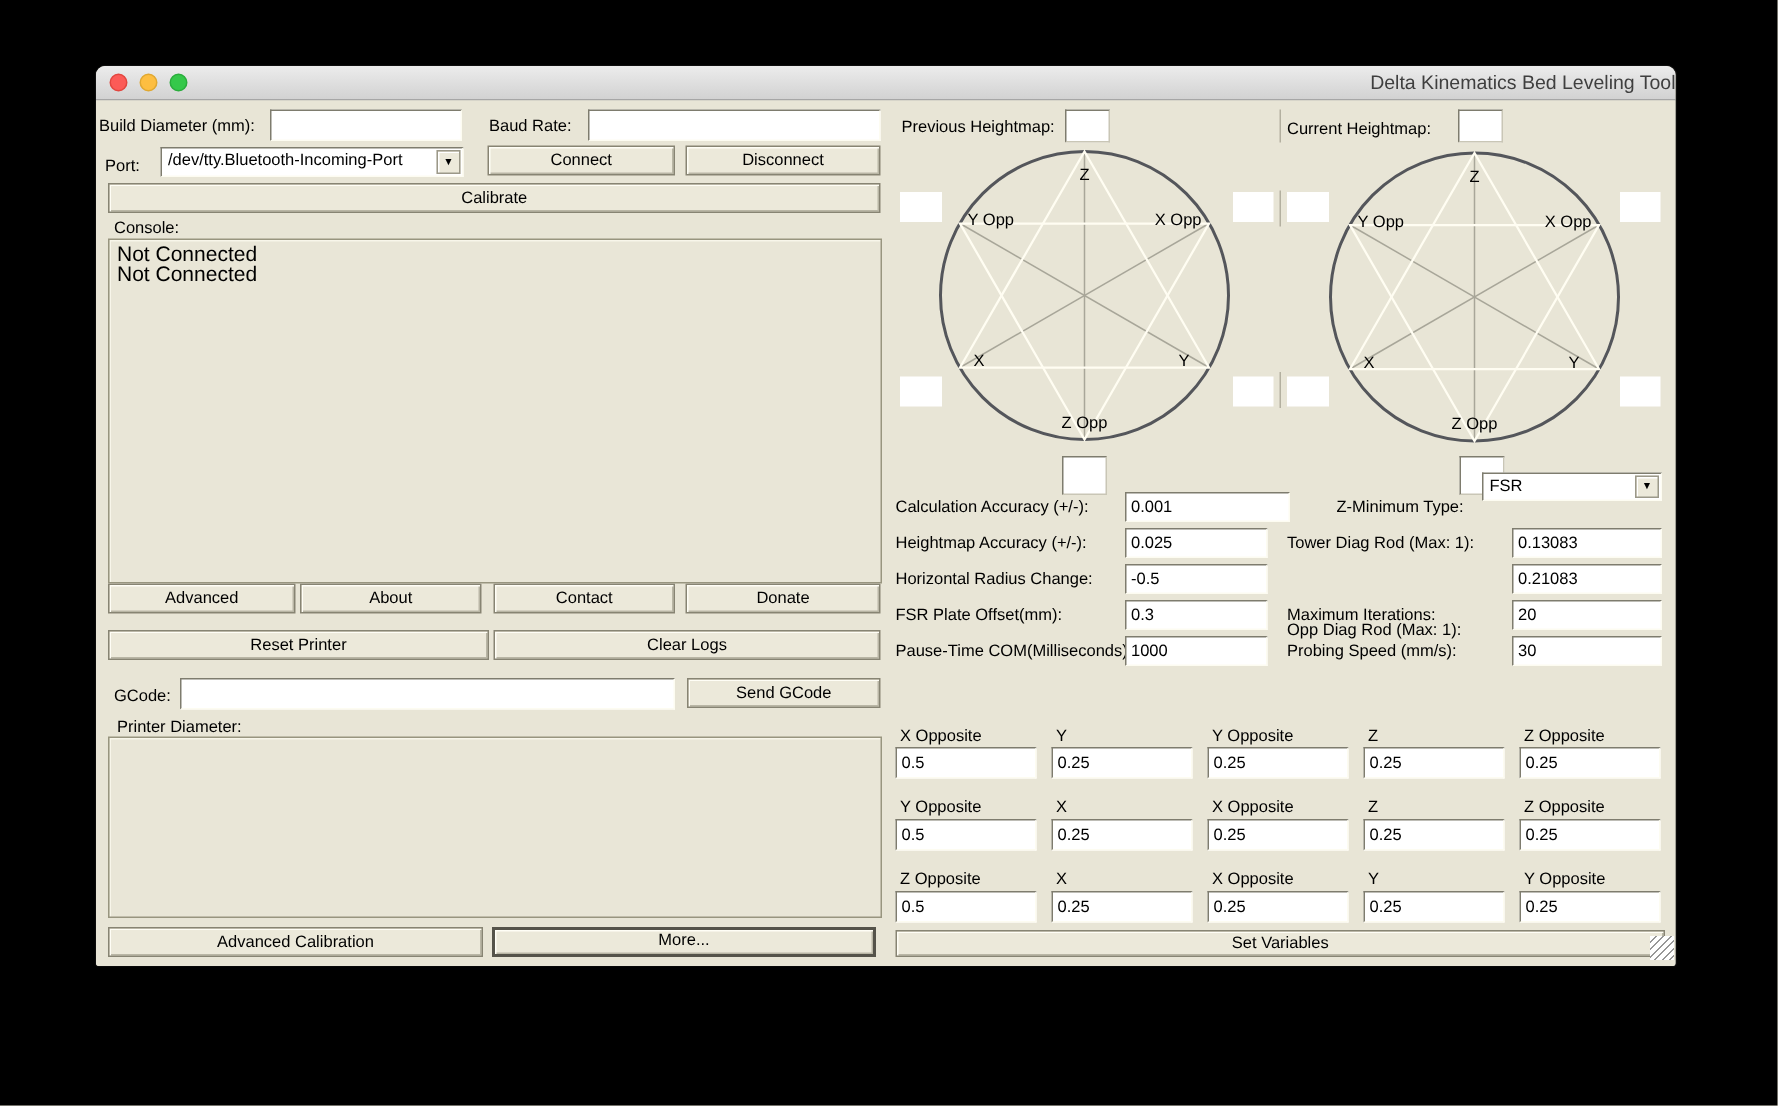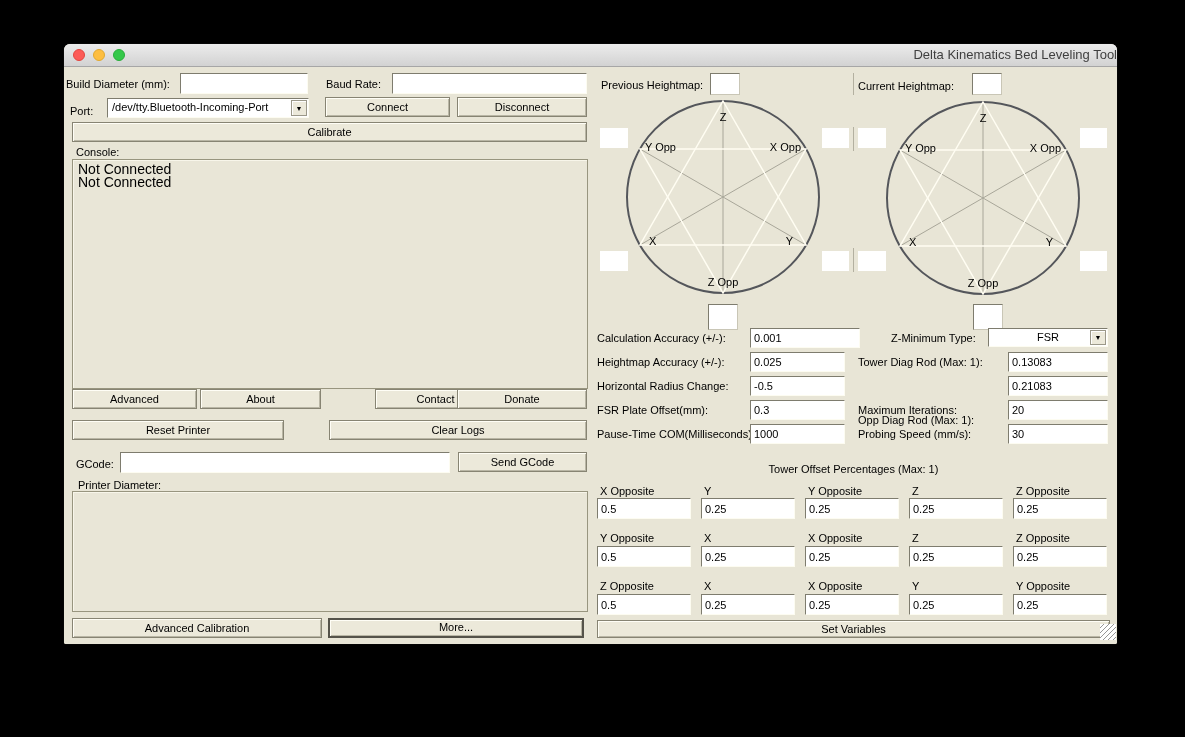--- a/index.html
+++ b/index.html
@@ -101,23 +101,23 @@
     <span class="lbl" style="left:12px;top:79px;">Console:</span>
     <div class="etchpane" style="left:8px;top:92px;width:516px;height:230px;">
       <div class="console-body">
         <span class="console-line">Not Connected</span>
         <span class="console-line">Not Connected</span>
       </div>
     </div>
 
     <div class="btn" style="left:8px;top:322px;width:125px;">Advanced</div>
     <div class="btn" style="left:136px;top:322px;width:121px;">About</div>
-    <div class="btn" style="left:265px;top:322px;width:121px;margin-left:46px;">Contact</div>
+    <div class="btn" style="left:265px;top:322px;width:121px;">Contact</div>
     <div class="btn" style="left:393px;top:322px;width:130px;">Donate</div>
-    <div class="btn" style="left:8px;top:353px;width:212px;">Reset Printer</div>
+    <div class="btn" style="left:8px;top:353px;width:254px;">Reset Printer</div>
     <div class="btn" style="left:265px;top:353px;width:258px;">Clear Logs</div>
 
     <span class="lbl" style="left:12px;top:391px;">GCode:</span>
     <input class="txt" style="left: 56px; top: 385px; width: 330px;" value="">
     <div class="btn" style="left:394px;top:385px;width:129px;">Send GCode</div>
 
     <span class="lbl" style="left:14px;top:412px;">Printer Diameter:</span>
     <div class="etchpane" style="left:8px;top:424px;width:516px;height:121px;"></div>
 
     <div class="btn" style="left:8px;top:551px;width:250px;">Advanced Calibration</div>
@@ -181,34 +181,33 @@
     <span class="lbl" style="left:533px;top:289px;">Heightmap Accuracy (+/-):</span>
     <input class="txt" style="left: 686px; top: 285px; width: 95px; height: 20px;" value="0.025">
     <span class="lbl" style="left:533px;top:313px;">Horizontal Radius Change:</span>
     <input class="txt" style="left: 686px; top: 309px; width: 95px; height: 20px;" value="-0.5">
     <span class="lbl" style="left:533px;top:337px;">FSR Plate Offset(mm):</span>
     <input class="txt" style="left: 686px; top: 333px; width: 95px; height: 20px;" value="0.3">
     <span class="lbl" style="left:533px;top:361px;">Pause-Time COM(Milliseconds):</span>
     <input class="txt" style="left: 686px; top: 357px; width: 95px; height: 20px;" value="1000">
 
     <span class="lbl" style="left:794px;top:265px;margin-left:33px;">Z-Minimum Type:</span>
-    <div class="dd" style="left:924px;top:261px;width:120px;height:19px;text-align:center;">
+    <div class="dd" style="left:924px;top:248px;width:120px;height:19px;">
       <span class="val">FSR</span>
       <span class="arrow">▼</span>
     </div>
     <span class="lbl" style="left:794px;top:289px;">Tower Diag Rod (Max: 1):</span>
     <input class="txt" style="left: 944px; top: 285px; width: 100px; height: 20px;" value="0.13083">
     <span class="lbl" style="left:794px;top:313px;margin-top:34px;">Opp Diag Rod (Max: 1):</span>
     <input class="txt" style="left: 944px; top: 309px; width: 100px; height: 20px;" value="0.21083">
     <span class="lbl" style="left:794px;top:337px;">Maximum Iterations:</span>
     <input class="txt" style="left: 944px; top: 333px; width: 100px; height: 20px;" value="20">
     <span class="lbl" style="left:794px;top:361px;">Probing Speed (mm/s):</span>
     <input class="txt" style="left: 944px; top: 357px; width: 100px; height: 20px;" value="30">
 
-    <span class="lbl" style="left:533px;top:396px;width:513px;text-align:center;">Tower Offset Percentages (Max: 1)</span>
 
     <span class="lbl" style="left:536px;top:418px;">X Opposite</span>
     <input class="txt" style="left: 533px; top: 431px; width: 94px; height: 21px;" value="0.5">
     <span class="lbl" style="left:640px;top:418px;">Y</span>
     <input class="txt" style="left: 637px; top: 431px; width: 94px; height: 21px;" value="0.25">
     <span class="lbl" style="left:744px;top:418px;">Y Opposite</span>
     <input class="txt" style="left: 741px; top: 431px; width: 94px; height: 21px;" value="0.25">
     <span class="lbl" style="left:848px;top:418px;">Z</span>
     <input class="txt" style="left: 845px; top: 431px; width: 94px; height: 21px;" value="0.25">
     <span class="lbl" style="left:952px;top:418px;">Z Opposite</span>

